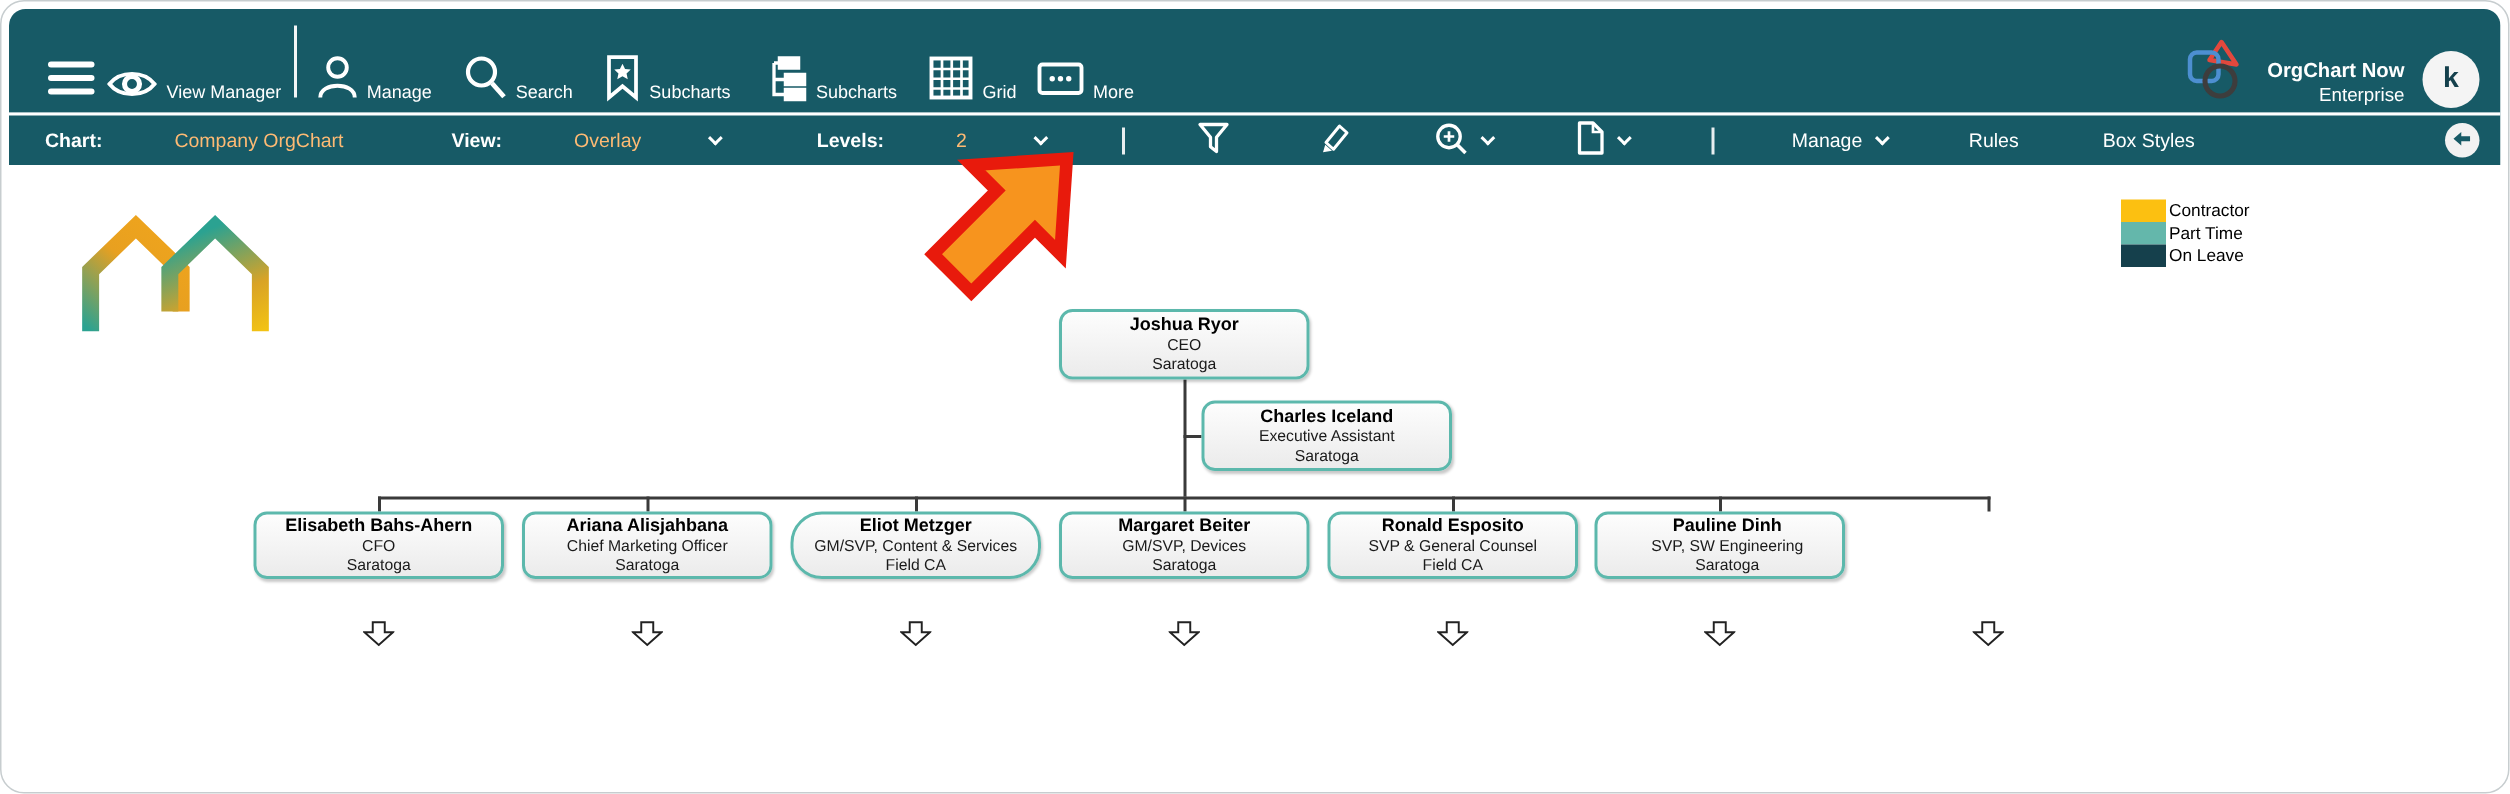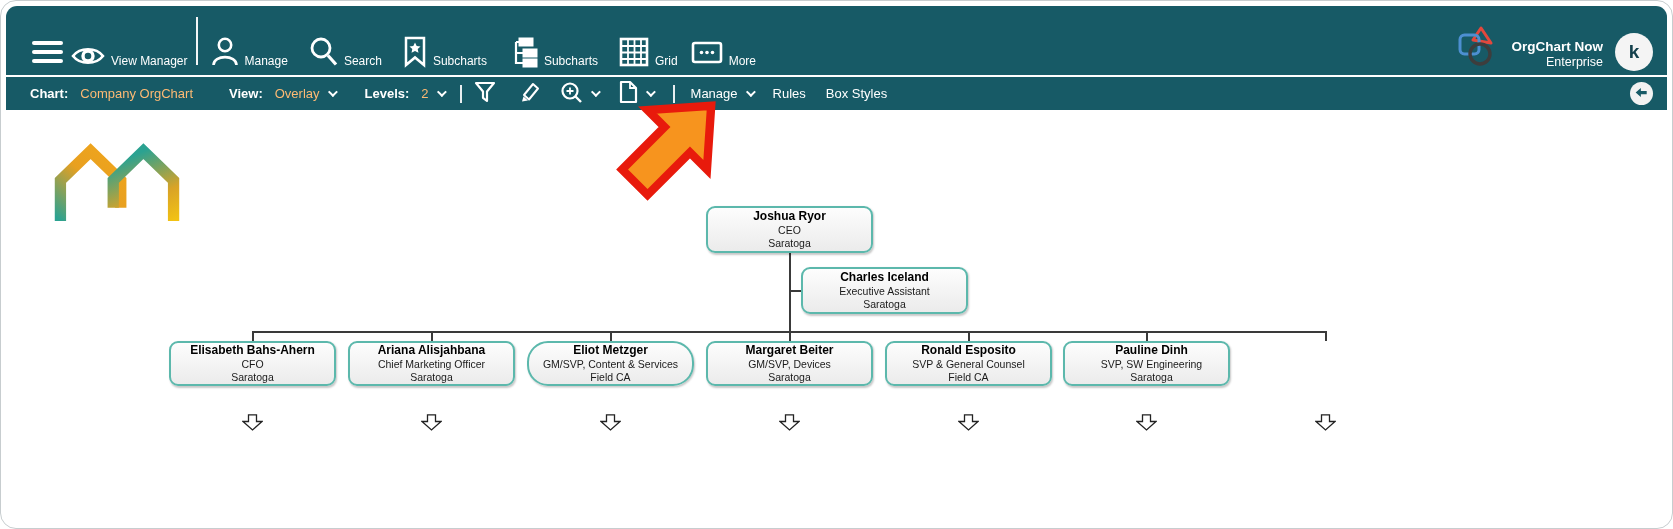--- a/index.html
+++ b/index.html
@@ -14,21 +14,21 @@
   .burger { justify-content:center; min-width:46px; }
   .burger-lines i { display:block; width:31px; height:4.5px; background:#fff; border-radius:2.5px; margin:4.5px 0; }
   .vdiv { width:2px; height:48px; background:#fff; margin:0 12px 0 8px; opacity:.95; }
   .topbar-right { margin-left:auto; display:flex; align-items:flex-end; gap:12px;margin-top:13px; }
   .brand-text { text-align:right; line-height:1.25; }
   .brand-title { font-weight:bold; font-size:13.5px; }
   .brand-sub { font-size:12.5px; }
   .avatar { width:38px; height:38px; border-radius:50%; background:#f4f4f4; color:#14404c; font-weight:bold; font-size:19px; display:flex; align-items:center; justify-content:center; cursor:pointer; }
 
   
-  .toolbar { height:35px; background:#175A66; border-top:2px solid #fff; display:flex; align-items:center; color:#fff; font-size:13px; padding:0 14px 0 24px; position:relative; }
+  .toolbar { height:35px; background:#175A66; border-top:2px solid #fff; display:flex; align-items:center; color:#fff; font-size:13px; padding:0 14px 0 24px; position:relative;gap:36px; }
   .tlabel { font-weight:bold; }
   .tvalue { background:none; border:none; color:#fdba74; font-size:13px; font-family:inherit; cursor:pointer; }
   .chev { width:7px; height:7px; border-right:2px solid #fff; border-bottom:2px solid #fff; transform:rotate(45deg) translateY(-2px); display:inline-block; margin-left:8px; cursor:pointer; }
   .pipe { width:2px; height:18px; background:#e8eef0; display:inline-block; }
   .tbtn { background:none; border:none; cursor:pointer; display:flex; align-items:center; color:#ffffff; font-size:13px; font-family:inherit; }
   .back-circle { margin-left:auto; width:23px; height:23px; border-radius:50%; background:#f2f2f2; border:none; display:flex; align-items:center; justify-content:center; cursor:pointer; }
 
   
   .ml12{margin-left:12px} .ml16{margin-left:16px} .ml20{margin-left:20px} .ml30{margin-left:30px} .ml36{margin-left:36px} .ml8{margin-left:20px}
 
@@ -244,20 +244,34 @@
             <stop offset="0" stop-color="#2BA291"></stop>
                 <stop offset="0.6" stop-color="#D9A326"></stop>
                 <stop offset="1" stop-color="#F2C214"></stop>
           </linearGradient>
         </defs>
         <polyline points="10,98 10,55 42,24 74,55 74,84" stroke="url(#lg1)" stroke-width="12"></polyline>
         <polyline points="66,84 66,55 98,24 130,55 130,98" stroke="url(#lg2)" stroke-width="12"></polyline>
       </svg>
     </span>
 
+    <div class="legend">
+      <div class="legend-row">
+        <span class="legend-swatch" style="background: rgb(252, 192, 17);"></span>
+        <span class="legend-label">Contractor</span>
+      </div>
+      <div class="legend-row">
+        <span class="legend-swatch" style="background: rgb(100, 183, 171);"></span>
+        <span class="legend-label">Part Time</span>
+      </div>
+      <div class="legend-row">
+        <span class="legend-swatch" style="background: rgb(21, 64, 76);"></span>
+        <span class="legend-label">On Leave</span>
+      </div>
+    </div>
 
     <div class="cline" style="left:783px; top:143px; width:2px; height:78px;"></div>
     <div class="cline" style="left:783px; top:180px; width:12px; height:2px;"></div>
     <div class="cline" style="left:246px; top:221px; width:1075px; height:2px;"></div>
     <div class="cline" style="left:246px; top:221px; width:2px; height:10px;"></div>
     <div class="cline" style="left:425px; top:221px; width:2px; height:10px;"></div>
     <div class="cline" style="left:604px; top:221px; width:2px; height:10px;"></div>
     <div class="cline" style="left:783px; top:221px; width:2px; height:10px;"></div>
     <div class="cline" style="left:962px; top:221px; width:2px; height:10px;"></div>
     <div class="cline" style="left:1140px; top:221px; width:2px; height:10px;"></div>

